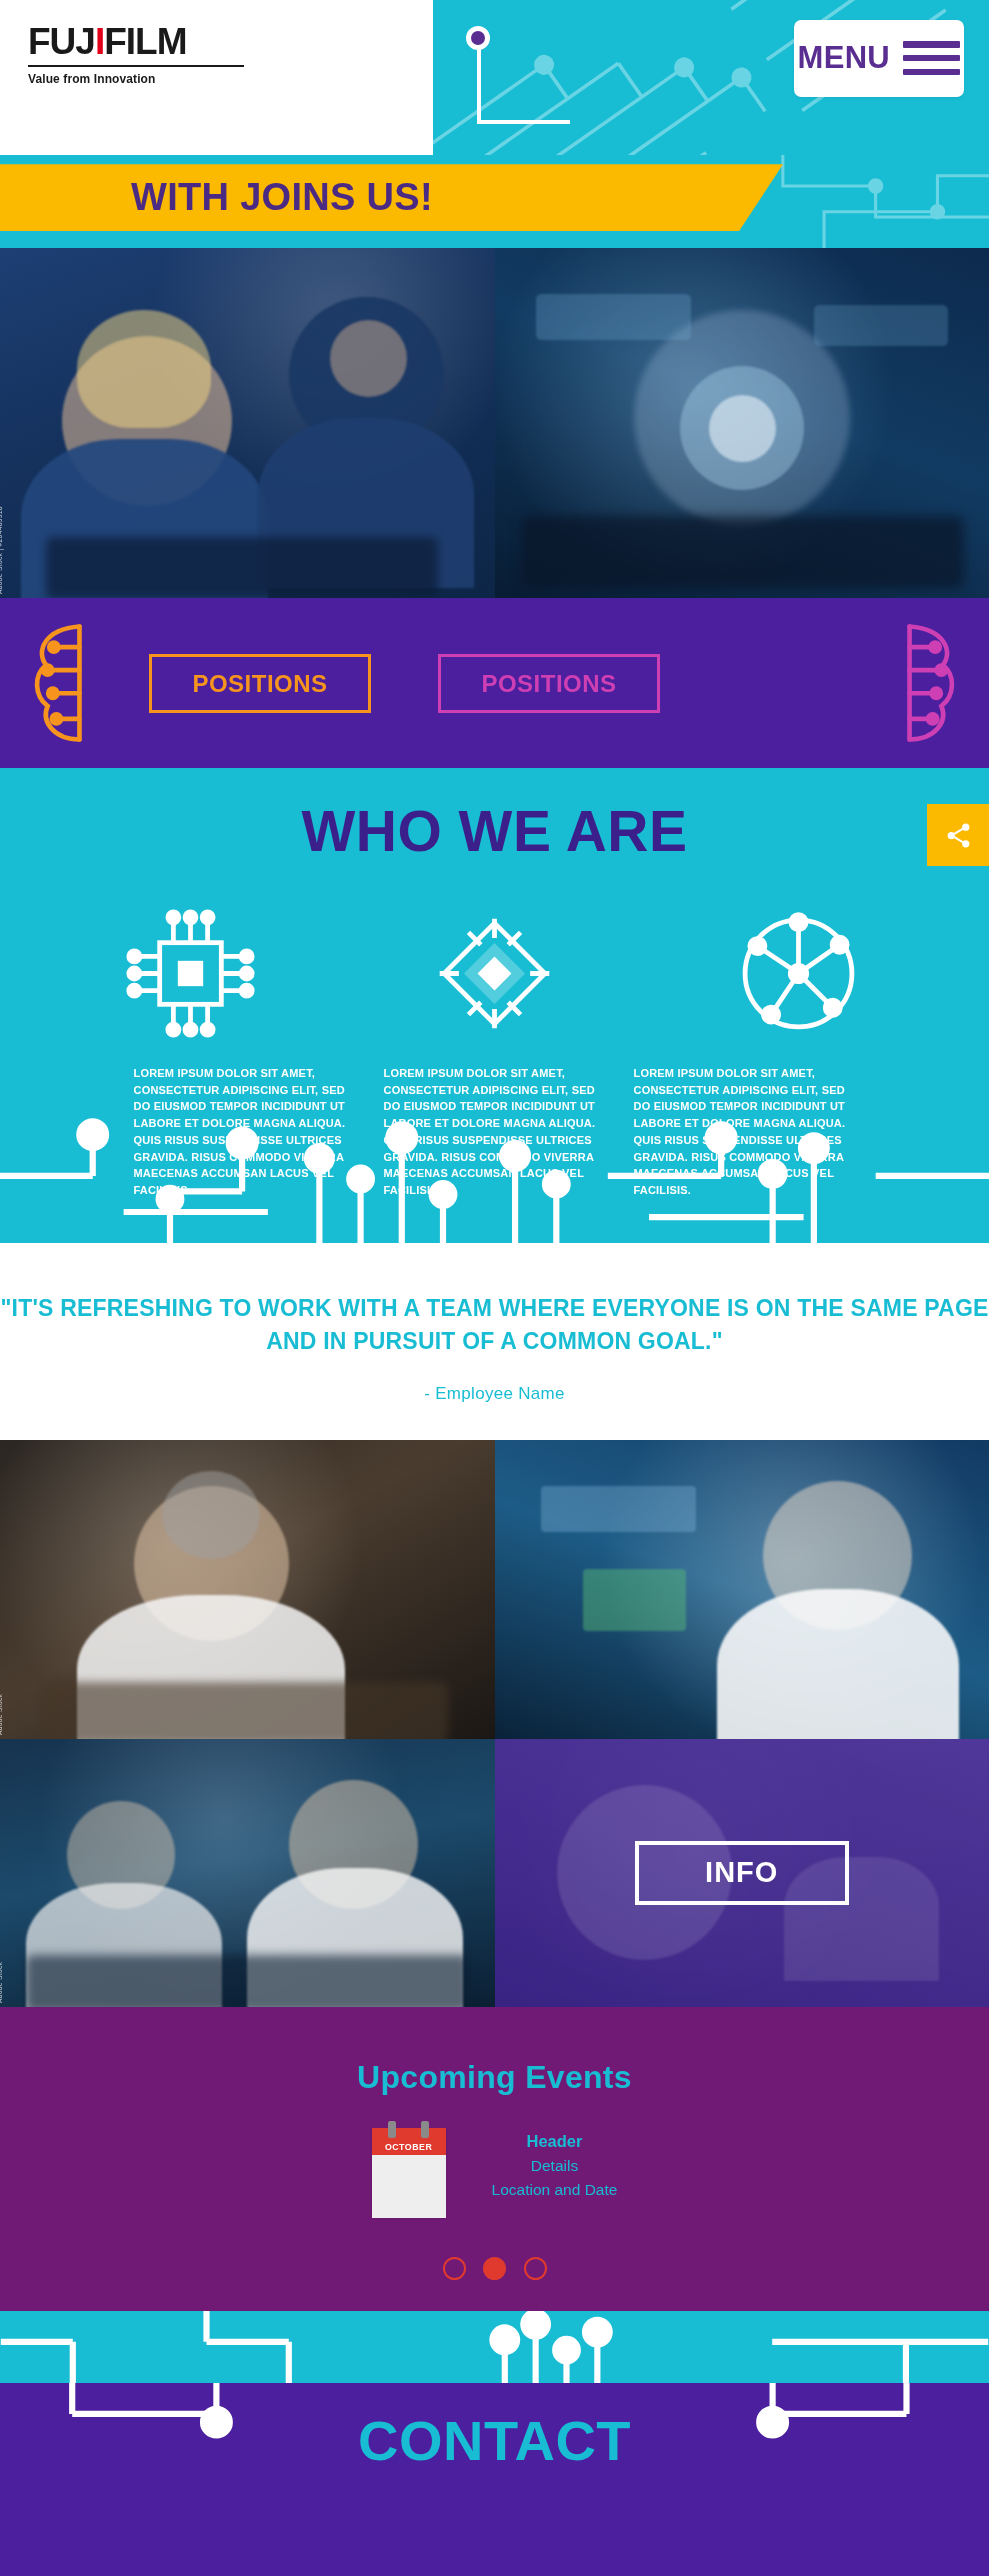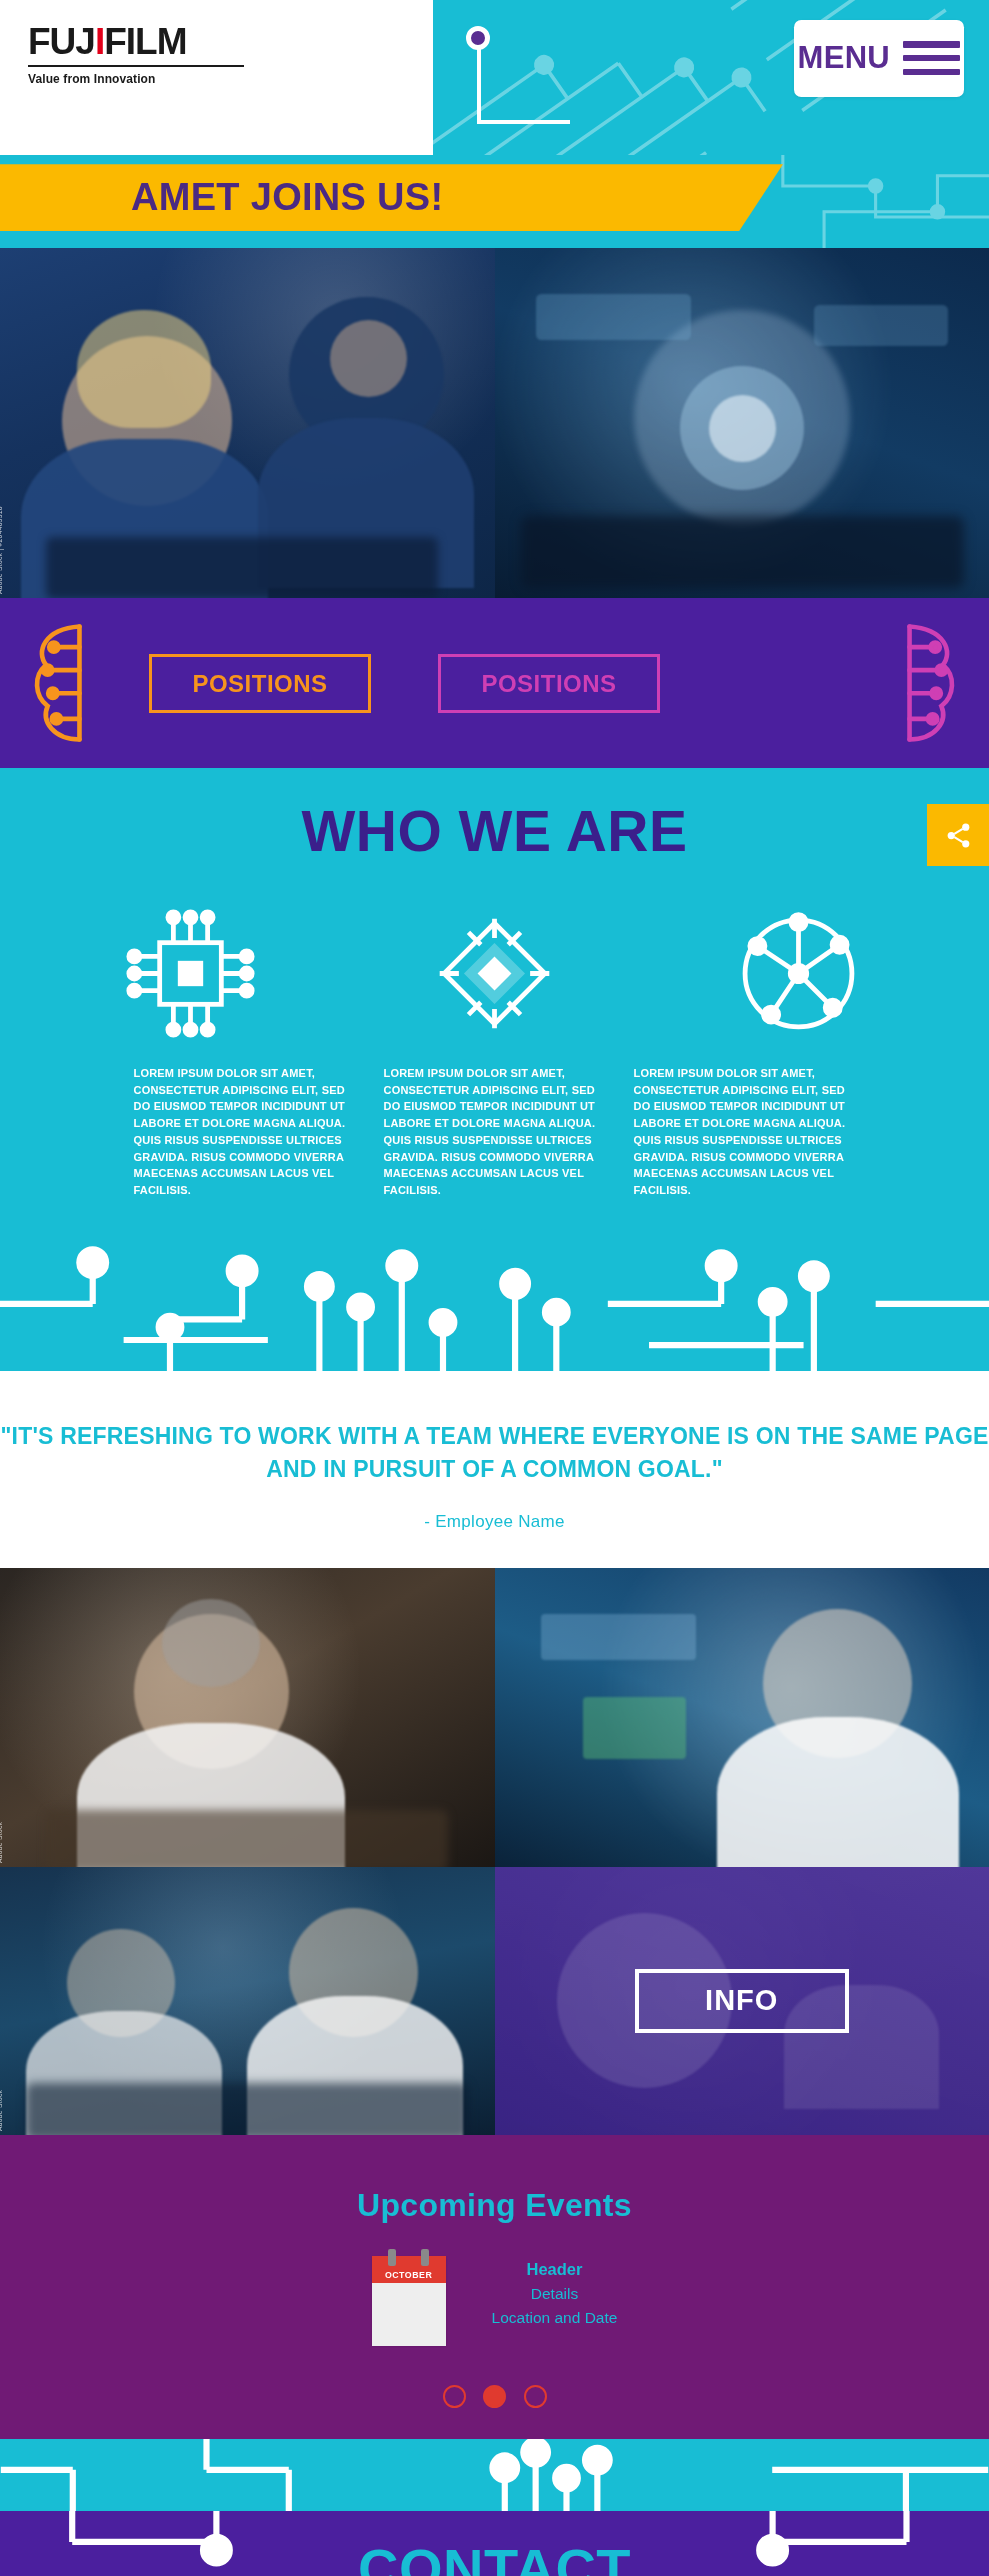--- a/index.html
+++ b/index.html
@@ -217,21 +217,21 @@
     font-weight: bold;
     letter-spacing: 0.5px;
   }
   .pos-btn.orange { border: 3.6px solid #f7941d; color: #f7941d; }
   .pos-btn.pink { border: 3.6px solid #cf3fb4; color: #cf3fb4; }
 
   
   .who {
     position: relative;
     background: #18bdd4;
-    height: 603px;
+    height: 475px;
     overflow: hidden;
   }
   .who-title {
     text-align: center;
     font-size: 57px;
     font-weight: bold;
     color: #3b1f8b;
     letter-spacing: 0.5px;
     padding-top: 30px;
   }
@@ -467,21 +467,21 @@
   <div class="join-banner">
     <svg class="join-circuit" viewBox="0 0 520 180">
       <g stroke="#ffffff" stroke-width="6" fill="none">
         <path d="M120 0 V60 H300 V120 H520"></path>
         <path d="M200 180 V110 H420 V40 H520"></path>
         <circle cx="300" cy="60" r="12" fill="#ffffff"></circle>
         <circle cx="420" cy="110" r="12" fill="#ffffff"></circle>
       </g>
     </svg>
     <div class="join-yellow">
-      <span class="join-text">AMET JOINS US!</span>
+      <span class="join-text">WITH JOINS US!</span>
     </div>
   </div>
 
   <div class="photo-row">
     <div class="photo photo-lab-left">
       <div class="blob" style="width:170px;height:170px;left:62px;top:88px;background:rgba(225,185,150,0.55);"></div>
       <div class="blob" style="width:247px;height:196px;left:20.6px;top:191px;background:rgba(35,70,125,0.92);border-radius:40% 40% 0 0;"></div>
       <div class="blob" style="width:134px;height:118px;left:77px;top:62px;background:rgba(245,215,130,0.5);border-radius:50% 50% 40% 40%;"></div>
       <div class="blob" style="width:155px;height:155px;left:289px;top:49px;background:rgba(25,55,100,0.9);"></div>
       <div class="blob" style="width:216px;height:170px;left:258px;top:170px;background:rgba(30,62,112,0.92);border-radius:45% 45% 0 0;"></div>

